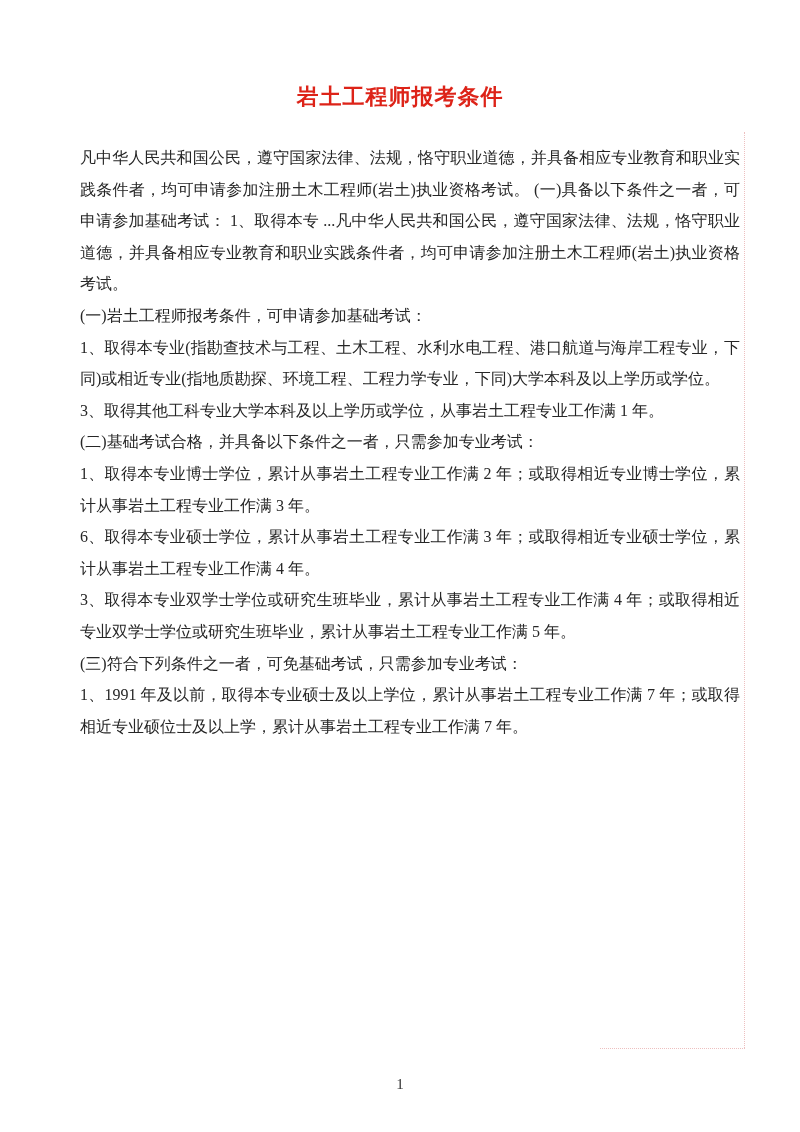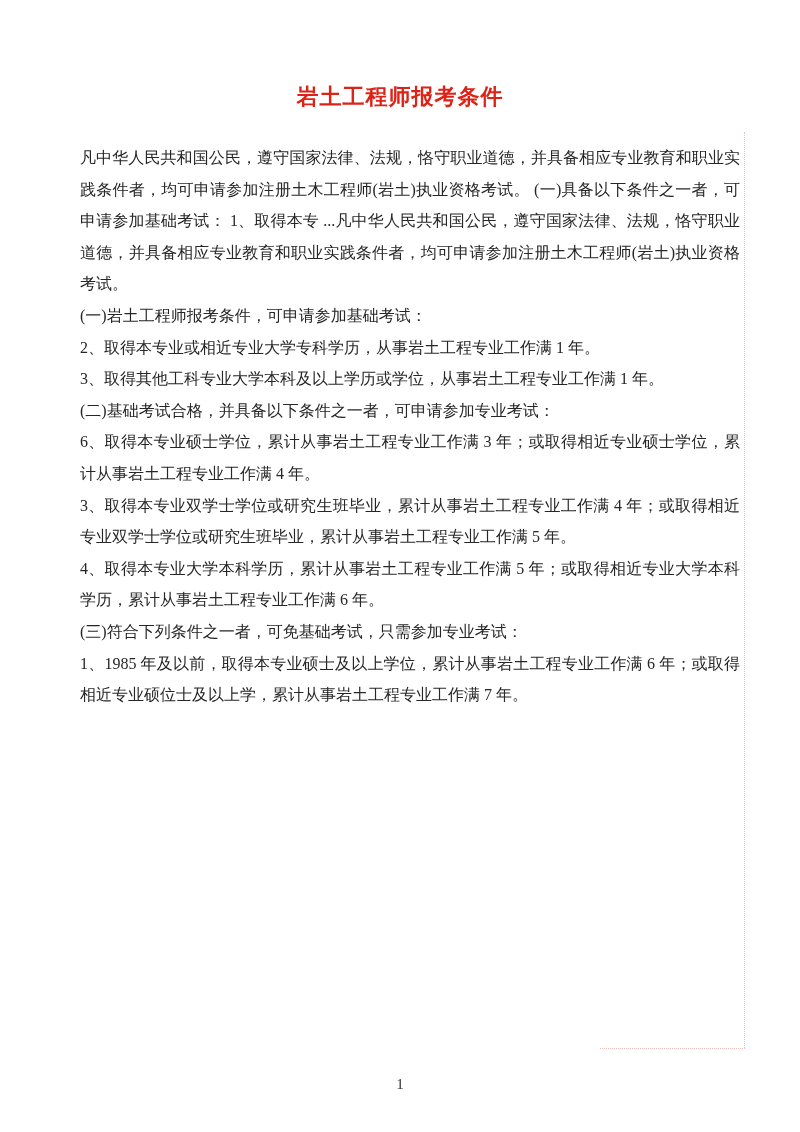--- a/index.html
+++ b/index.html
@@ -68,39 +68,39 @@
 <div class="page">
 
   <h1 class="doc-title">岩土工程师报考条件</h1>
 
   <div class="content">
 
       <p>凡中华人民共和国公民，遵守国家法律、法规，恪守职业道德，并具备相应专业教育和职业实践条件者，均可申请参加注册土木工程师(岩土)执业资格考试。 (一)具备以下条件之一者，可申请参加基础考试： 1、取得本专 ...凡中华人民共和国公民，遵守国家法律、法规，恪守职业道德，并具备相应专业教育和职业实践条件者，均可申请参加注册土木工程师(岩土)执业资格考试。</p>
 
       <p>(一)岩土工程师报考条件，可申请参加基础考试：</p>
 
+      <p>1、取得本专业(指勘查技术与工程、土木工程、水利水电工程、港口航道与海岸工程专业，下同)或相近专业(指地质勘探、环境工程、工程力学专业，下同)大学本科及以上学历或学位。</p>
 
-      <p>2、取得本专业或相近专业大学专科学历，从事岩土工程专业工作满 1 年。</p>
 
       <p>3、取得其他工科专业大学本科及以上学历或学位，从事岩土工程专业工作满 1 年。</p>
 
-      <p>(二)基础考试合格，并具备以下条件之一者，可申请参加专业考试：</p>
+      <p>(二)基础考试合格，并具备以下条件之一者，只需参加专业考试：</p>
 
+      <p>1、取得本专业博士学位，累计从事岩土工程专业工作满 2 年；或取得相近专业博士学位，累计从事岩土工程专业工作满 3 年。</p>
 
       <p>6、取得本专业硕士学位，累计从事岩土工程专业工作满 3 年；或取得相近专业硕士学位，累计从事岩土工程专业工作满 4 年。</p>
 
       <p>3、取得本专业双学士学位或研究生班毕业，累计从事岩土工程专业工作满 4 年；或取得相近专业双学士学位或研究生班毕业，累计从事岩土工程专业工作满 5 年。</p>
 
-      <p>4、取得本专业大学本科学历，累计从事岩土工程专业工作满 5 年；或取得相近专业大学本科学历，累计从事岩土工程专业工作满 6 年。</p>
 
 
 
       <p>(三)符合下列条件之一者，可免基础考试，只需参加专业考试：</p>
 
-      <p>1、1985 年及以前，取得本专业硕士及以上学位，累计从事岩土工程专业工作满 6 年；或取得相近专业硕位士及以上学，累计从事岩土工程专业工作满 7 年。</p>
+      <p>1、1991 年及以前，取得本专业硕士及以上学位，累计从事岩土工程专业工作满 7 年；或取得相近专业硕位士及以上学，累计从事岩土工程专业工作满 7 年。</p>
 
 
     </div>
 
   <div class="frame-right"></div>
   <div class="frame-bottom"></div>
 
   <div class="page-number">1</div>
 
 </div>

